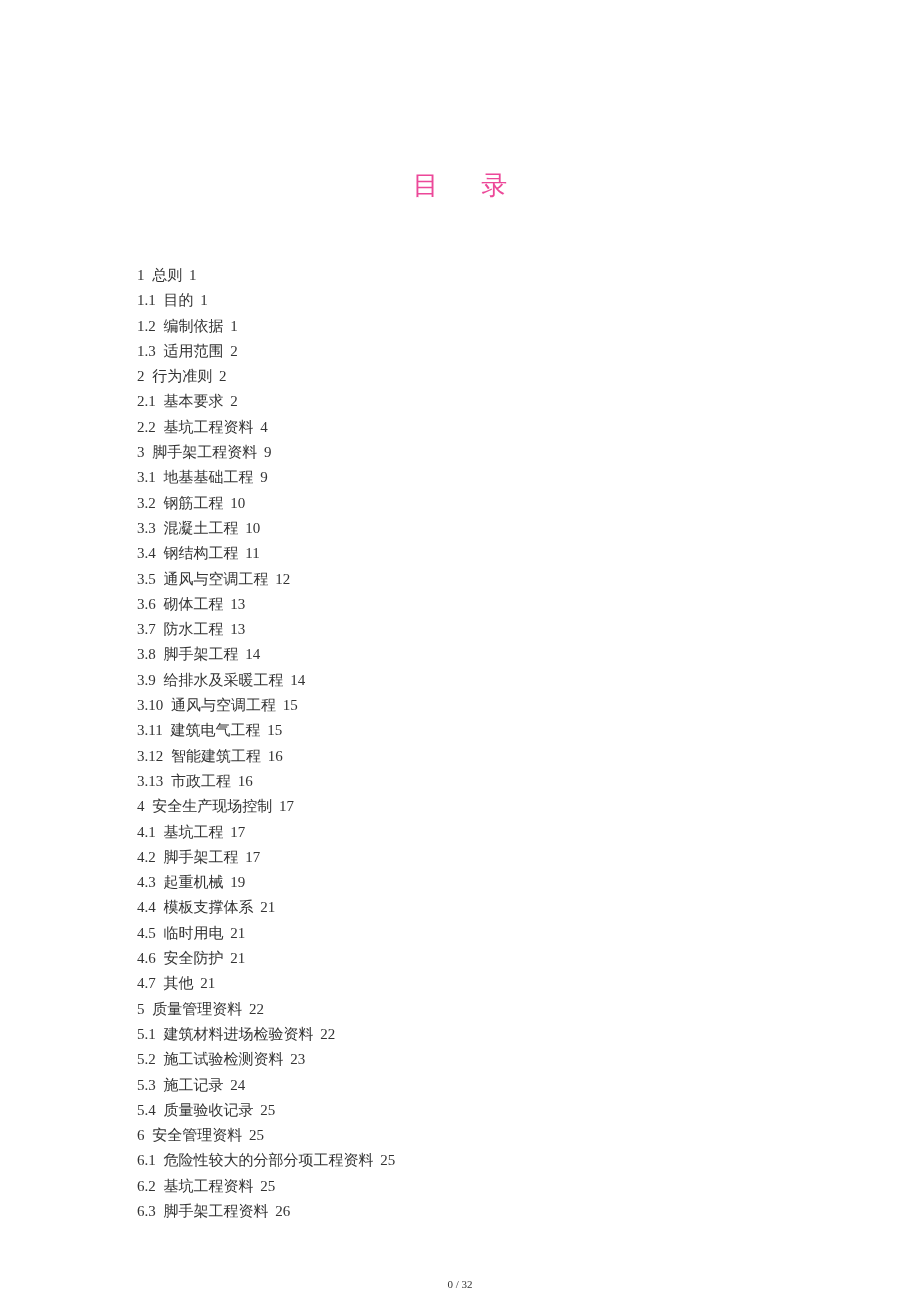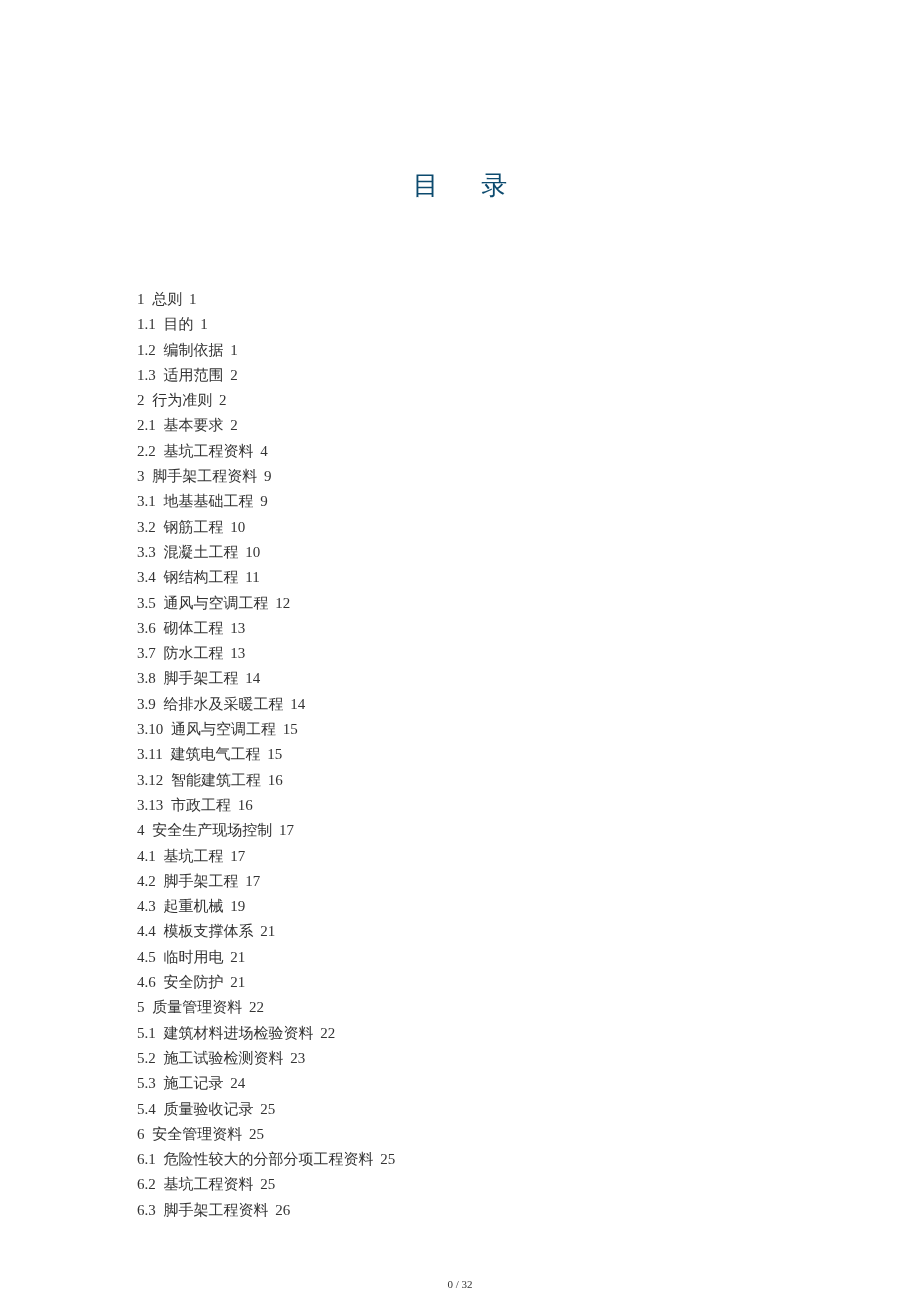--- a/index.html
+++ b/index.html
@@ -16,26 +16,25 @@
       position: relative;
     }
     .page-title {
       text-align: center;
       font-size: 26px;
       font-weight: normal;
       letter-spacing: 18px;
       padding-top: 168px;
       padding-bottom: 60px;
       padding-left: 18px;
-      color: #0c4a6e;
+      color: #ec4899;
     }
     .toc-container {
       padding-left: 137px;
       padding-right: 100px;
-      margin-top: 24px;
     }
     .toc-entry {
       font-size: 15px;
       line-height: 25.3px;
       color: #333333;
     }
     .toc-entry .num {
       margin-right: 4px;
     }
     .toc-entry .page-ref {
@@ -77,20 +76,21 @@
     <div class="toc-entry"><span class="num">3.11</span> <span class="label">建筑电气工程</span> <span class="page-ref">15</span></div>
     <div class="toc-entry"><span class="num">3.12</span> <span class="label">智能建筑工程</span> <span class="page-ref">16</span></div>
     <div class="toc-entry"><span class="num">3.13</span> <span class="label">市政工程</span> <span class="page-ref">16</span></div>
     <div class="toc-entry"><span class="num">4</span> <span class="label">安全生产现场控制</span> <span class="page-ref">17</span></div>
     <div class="toc-entry"><span class="num">4.1</span> <span class="label">基坑工程</span> <span class="page-ref">17</span></div>
     <div class="toc-entry"><span class="num">4.2</span> <span class="label">脚手架工程</span> <span class="page-ref">17</span></div>
     <div class="toc-entry"><span class="num">4.3</span> <span class="label">起重机械</span> <span class="page-ref">19</span></div>
     <div class="toc-entry"><span class="num">4.4</span> <span class="label">模板支撑体系</span> <span class="page-ref">21</span></div>
     <div class="toc-entry"><span class="num">4.5</span> <span class="label">临时用电</span> <span class="page-ref">21</span></div>
     <div class="toc-entry"><span class="num">4.6</span> <span class="label">安全防护</span> <span class="page-ref">21</span></div>
+    <div class="toc-entry"><span class="num">4.7</span> <span class="label">其他</span> <span class="page-ref">21</span></div>
     <div class="toc-entry"><span class="num">5</span> <span class="label">质量管理资料</span> <span class="page-ref">22</span></div>
     <div class="toc-entry"><span class="num">5.1</span> <span class="label">建筑材料进场检验资料</span> <span class="page-ref">22</span></div>
     <div class="toc-entry"><span class="num">5.2</span> <span class="label">施工试验检测资料</span> <span class="page-ref">23</span></div>
     <div class="toc-entry"><span class="num">5.3</span> <span class="label">施工记录</span> <span class="page-ref">24</span></div>
     <div class="toc-entry"><span class="num">5.4</span> <span class="label">质量验收记录</span> <span class="page-ref">25</span></div>
     <div class="toc-entry"><span class="num">6</span> <span class="label">安全管理资料</span> <span class="page-ref">25</span></div>
     <div class="toc-entry"><span class="num">6.1</span> <span class="label">危险性较大的分部分项工程资料</span> <span class="page-ref">25</span></div>
     <div class="toc-entry"><span class="num">6.2</span> <span class="label">基坑工程资料</span> <span class="page-ref">25</span></div>
     <div class="toc-entry"><span class="num">6.3</span> <span class="label">脚手架工程资料</span> <span class="page-ref">26</span></div>
   </div>

